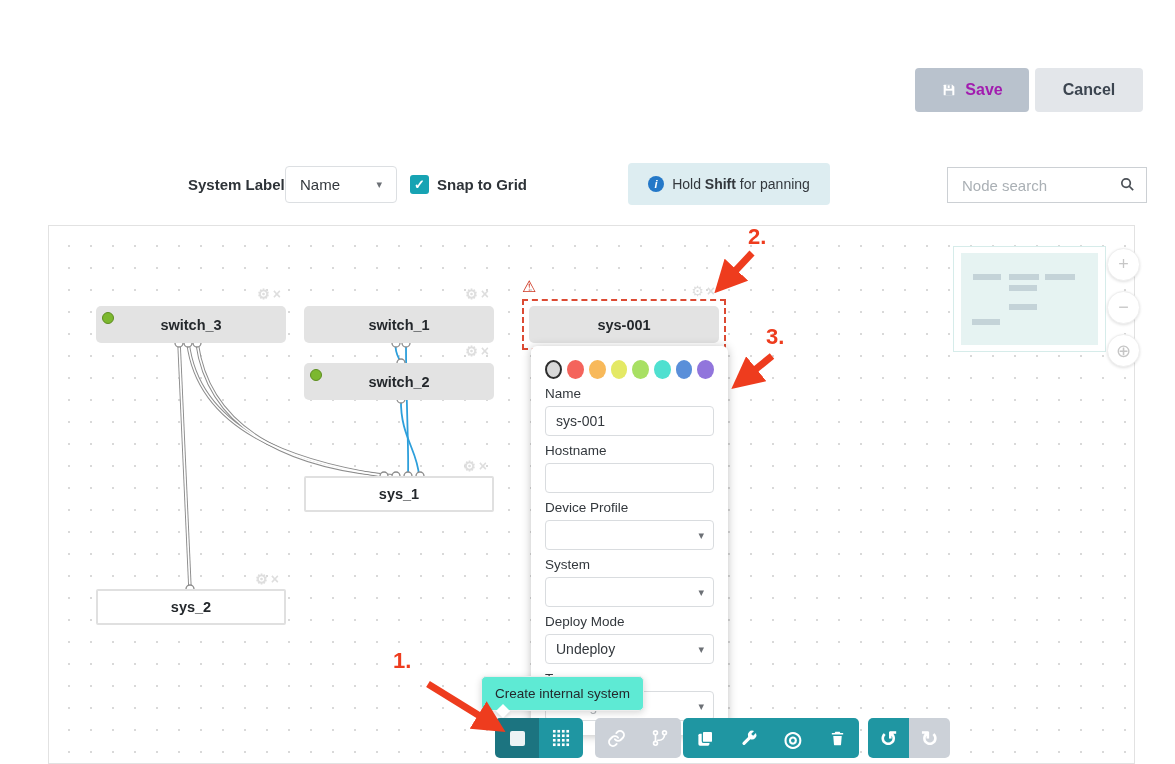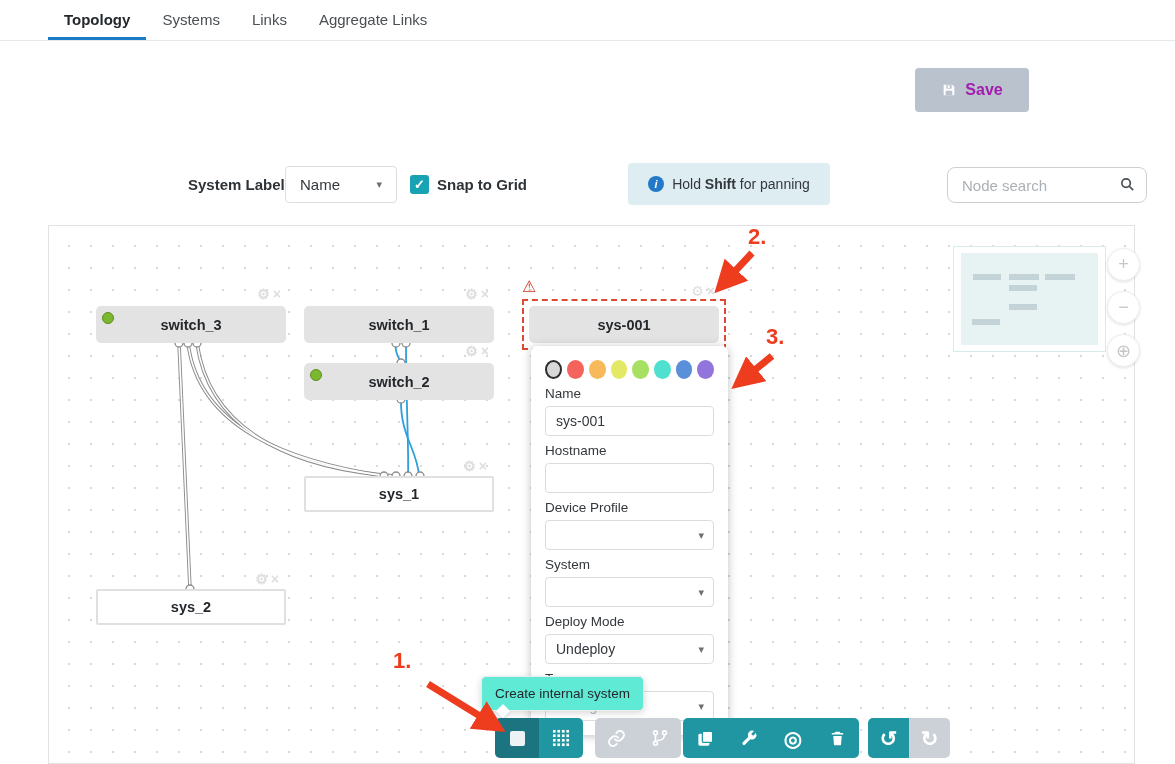--- a/index.html
+++ b/index.html
@@ -18,21 +18,21 @@
   
   .btn-fullscreen { position:absolute; left:48px; top:166px; height:37px; width:127px; background:#fff; border:1px solid #dcdfe2; border-radius:4px; color:#8f9499; font-size:15px; display:flex; align-items:center; justify-content:center; gap:8px; cursor:pointer; font-family:inherit;}
   .lbl-system-label { position:absolute; left:188px; top:176px; font-size:15px; font-weight:bold; color:#2e3338; }
   .sel-system-label { position:absolute; left:285px; top:166px; width:112px; height:37px; border:1px solid #dcdfe2; border-radius:4px; background:#fff; font-size:15px; color:#33383d; display:flex; align-items:center; padding:0 14px; cursor:pointer; }
   .sel-system-label .caret { margin-left:auto; color:#6c7075; font-size:11px; }
   .chk-snap { position:absolute; left:410px; top:175px; width:19px; height:19px; background:#17a3b3; border-radius:3px; color:#fff; font-size:13px; font-weight:bold; display:flex; align-items:center; justify-content:center; cursor:pointer;}
   .lbl-snap { position:absolute; left:437px; top:176px; font-size:15px; font-weight:bold; color:#2e3338; }
   .banner { position:absolute; left:628px; top:163px; width:202px; height:42px; background:#ddedf1; border-radius:4px; display:flex; align-items:center; justify-content:center; gap:8px; font-size:14px; color:#33383d; }
   .info-dot { width:16px; height:16px; border-radius:50%; background:#2478c8; color:#fff; font-size:11px; font-weight:bold; font-style:italic; display:flex; align-items:center; justify-content:center; }
   .search-wrap { position:absolute; left:947px; top:167px; width:200px; height:36px; }
-  .search-wrap input { width:100%; height:100%; border:1px solid #ccd0d4; border-radius:8px; padding:0 36px 0 14px; font-size:15px; color:#333; outline:none; font-family:inherit;}
+  .search-wrap input { width:100%; height:100%; border:1px solid #ccd0d4; border-radius:0; padding:0 36px 0 14px; font-size:15px; color:#333; outline:none; font-family:inherit;}
   .search-wrap input::placeholder { color:#aab0b5; }
   .search-wrap svg { position:absolute; right:11px; top:9px; }
 
   
   .canvas { position:absolute; left:48px; top:225px; width:1087px; height:539px; border:1px solid #e2e2e2; background-color:#fff;
     background-image:radial-gradient(circle, #d9d9d9 1.4px, rgba(0,0,0,0) 1.5px); background-size:22px 22px; background-position:9px 9px; }
   .links-svg { position:absolute; left:0; top:0; z-index:1; }
 
   .node { position:absolute; height:37px; border-radius:5px; display:flex; align-items:center; justify-content:center; font-size:14.5px; font-weight:bold; color:#24282c; z-index:2; width:190px; }
   .node.switch { background:#e3e3e3; }
@@ -77,36 +77,31 @@
 
   
   .annot-layer { position:absolute; left:0; top:0; width:1175px; height:764px; z-index:40; pointer-events:none; }
   .annot-label { position:absolute; color:#ee3c1e; font-size:22px; font-weight:bold; z-index:41; pointer-events:none; }
 </style>
 </head>
 <body>
 
 <div class="page">
 
-  <div class="tabbar">
-    <div class="tab active">Topology</div>
-    <div class="tab">Systems</div>
-    <div class="tab">Links</div>
-    <div class="tab">Aggregate Links</div>
-  </div>
 
   <button class="btn-save">
     <svg width="16" height="16" viewBox="0 0 24 24">
         <path d="M4 5a1 1 0 0 1 1-1h12l3 3v12a1 1 0 0 1-1 1H5a1 1 0 0 1-1-1z" fill="#fff"></path>
         <rect x="8" y="4" width="8" height="6" fill="#b9c2cd"></rect>
         <rect x="10" y="5" width="3" height="4" fill="#fff"></rect>
         <rect x="7" y="13" width="10" height="7" fill="#b9c2cd"></rect>
       </svg>
     <span>Save</span>
   </button>
+  <button class="btn-cancel">Cancel</button>
 
   <div class="lbl-system-label">System Label</div>
   <div class="sel-system-label">
     <span>Name</span>
     <span class="caret">▾</span>
   </div>
   <div class="chk-snap">
     <span>✓</span>
   </div>
   <div class="lbl-snap">Snap to Grid</div>

